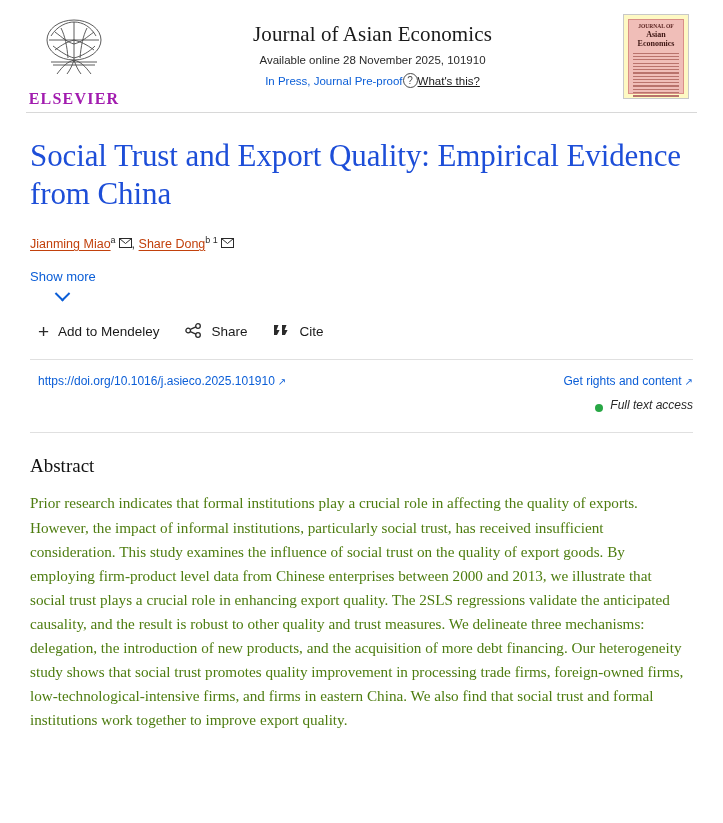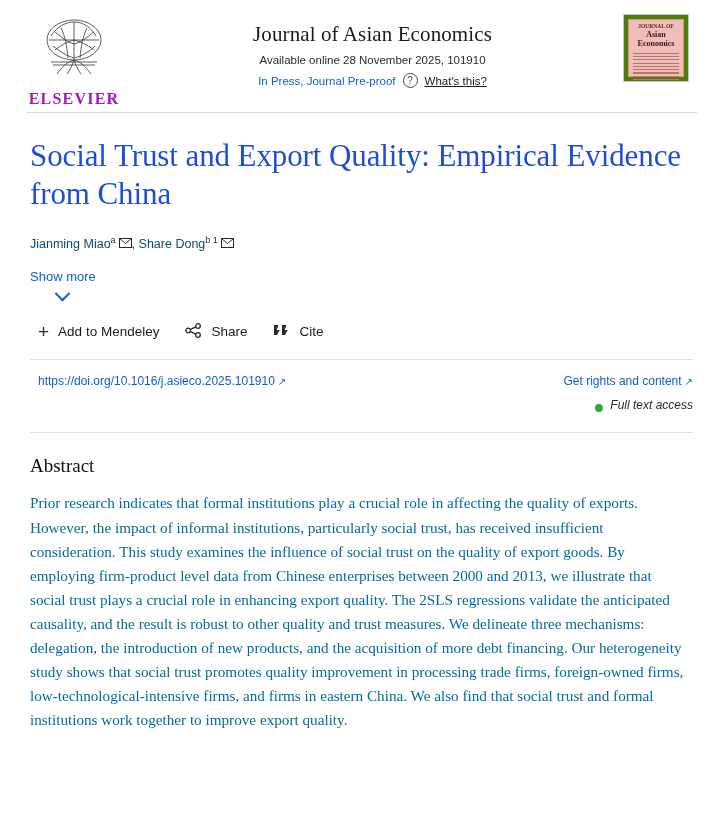--- a/index.html
+++ b/index.html
@@ -60,21 +60,20 @@
     color: #2a2a2a;
     margin-top: 7px;
   }
   .inpress-row {
     margin-top: 7px;
     font-family: "Liberation Sans", sans-serif;
     font-size: 11.5px;
     display: flex;
     align-items: center;
     justify-content: center;
-    gap: 7px;
     text-align: center;
   }
   .inpress-text { color: #0b5ed7; }
   .qmark {
     width: 15px; height: 15px;
     border-radius: 50%;
     border: 1px solid #4a4a4a;
     display: inline-flex;
     align-items: center;
     justify-content: center;
@@ -83,24 +82,24 @@
     font-family: "Liberation Sans", sans-serif;
     line-height: 1;
   }
   .whats-this {
     color: #1a1a1a;
     text-decoration: underline;
     cursor: pointer;
   }
   .cover-thumb {
     width: 66px;
-    height: 68px;
+    height: 85px;
     flex: 0 0 66px;
     border: 1px solid #c8c8c8;
-    background: #4d7c0f;
+    background: #fef9c3;
     position: relative;
     overflow: hidden;
   }
   .cover-inner {
     position: absolute;
     inset: 4px;
     background: #f0beb8;
     border: 1px solid #d98f88;
   }
   .cover-head {
@@ -149,22 +148,23 @@
   .authors {
     margin-top: 22px;
     font-family: "Liberation Sans", sans-serif;
     font-size: 12.5px;
     color: #2a2a2a;
   }
   .author {
     display: inline;
   }
   .author-name {
+    text-decoration: underline;
     text-underline-offset: 2px;
-    color: #0c4a6e;
+    color: #c2410c;
     cursor: pointer;
     text-align: center;
   }
   .aff {
     font-size: 9px;
     vertical-align: super;
     color: #2a2a2a;
   }
   .mail-icon {
     display: inline-block;
@@ -263,21 +263,21 @@
     font-size: 19px;
     font-weight: 400;
     margin: 0 0 14px 0;
     color: #111;
   }
   p.abstract-text {
     font-family: "Liberation Serif", serif;
     font-size: 15.2px;
     line-height: 1.58;
     margin: 0;
-    color: #0369a1;
+    color: #4d7c0f;
     text-align: left;
   }
 </style>
 </head>
 <body>
 
 <div class="page">
 
   <div class="header">
 

